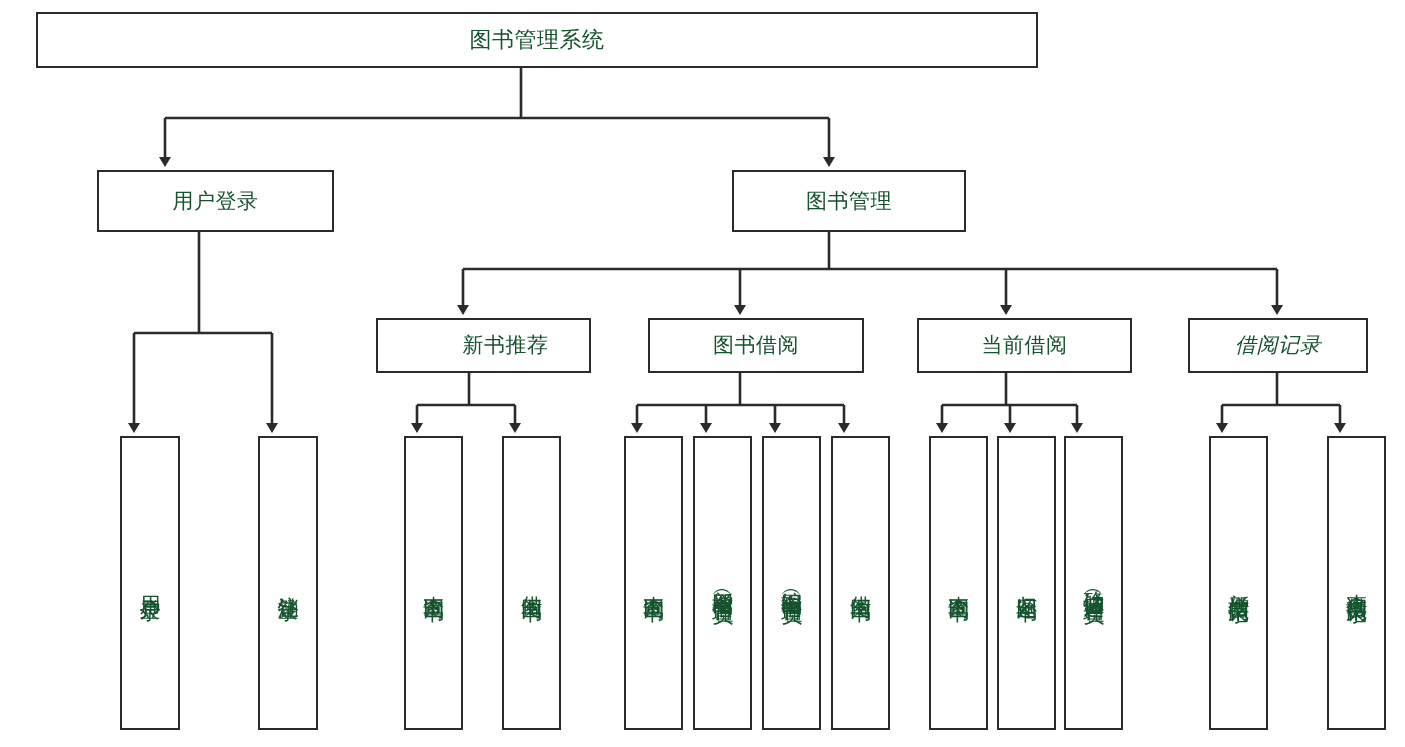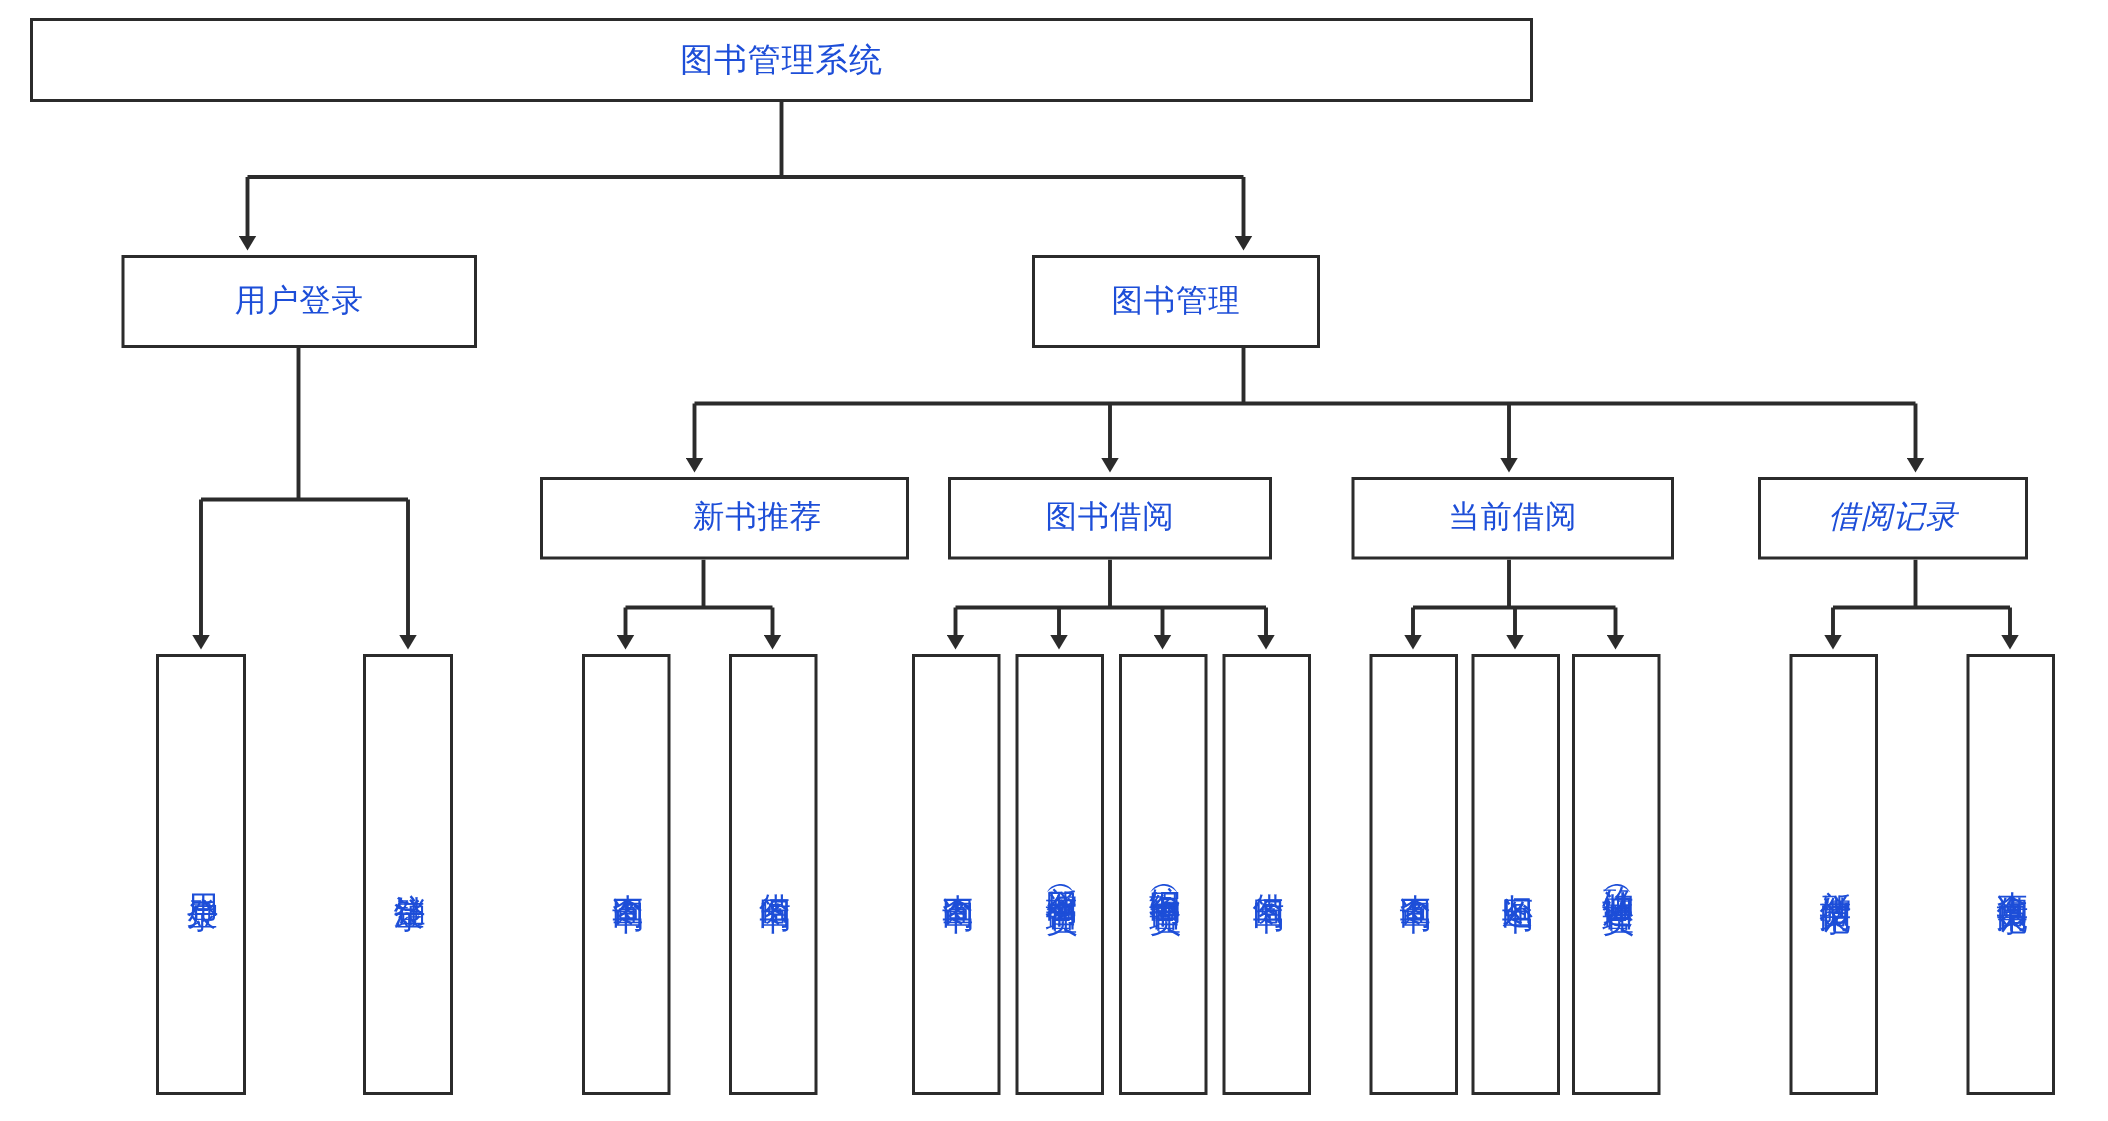--- a/index.html
+++ b/index.html
@@ -29,22 +29,23 @@
   }
   .node {
     position: absolute;
     box-sizing: border-box;
     border: 2.5px solid #2b2b2b;
     background: #ffffff;
     display: flex;
     align-items: center;
     justify-content: center;
     text-align: center;
-    color: #1d4ed8;
+    color: #14532d;
     line-height: 1.25;
+    margin-left: 16px;
   }
   .node.horiz {
     font-size: 21px;
     letter-spacing: 0.5px;
   }
   .node.vert {
     writing-mode: vertical-rl;
     text-orientation: upright;
     font-size: 21px;
     letter-spacing: 2px;
@@ -114,23 +115,23 @@
       <path d="M1277,373 L1277,405"></path>
       <path d="M1222,405 L1340,405"></path>
       <path d="M1222,405 L1222,424" marker-end="url(#arrow)"></path>
       <path d="M1340,405 L1340,424" marker-end="url(#arrow)"></path>
     </g>
   </svg>
 
   <div class="node horiz root" style="left:20px; top:12px; width:1002px; height:56px;">图书管理系统</div>
 
   <div class="node horiz" style="left:81px; top:170px; width:237px; height:62px;">用户登录</div>
-  <div class="node horiz" style="left:688px; top:170px; width:192px; height:62px;">图书管理</div>
+  <div class="node horiz" style="left:716px; top:170px; width:234px; height:62px;">图书管理</div>
 
-  <div class="node horiz" style="left:360px; top:318px; width:246px; height:55px;padding-left:44px;">新书推荐</div>
+  <div class="node horiz" style="left:360px; top:318px; width:215px; height:55px;padding-left:44px;">新书推荐</div>
   <div class="node horiz" style="left:901px; top:318px; width:215px; height:55px;">当前借阅</div>
   <div class="node horiz" style="left:632px; top:318px; width:216px; height:55px;">图书借阅</div>
   <div class="node horiz" style="left:1172px; top:318px; width:180px; height:55px;font-style:italic;">借阅记录</div>
 
   <div class="node vert" style="left:104px; top:436px; width:60px; height:294px;">用户登录</div>
   <div class="node vert" style="left:242px; top:436px; width:60px; height:294px;">注销登录</div>
 
   <div class="node vert" style="left:388px; top:436px; width:59px; height:294px;">查询图书</div>
   <div class="node vert" style="left:486px; top:436px; width:59px; height:294px;">借阅图书</div>
 

